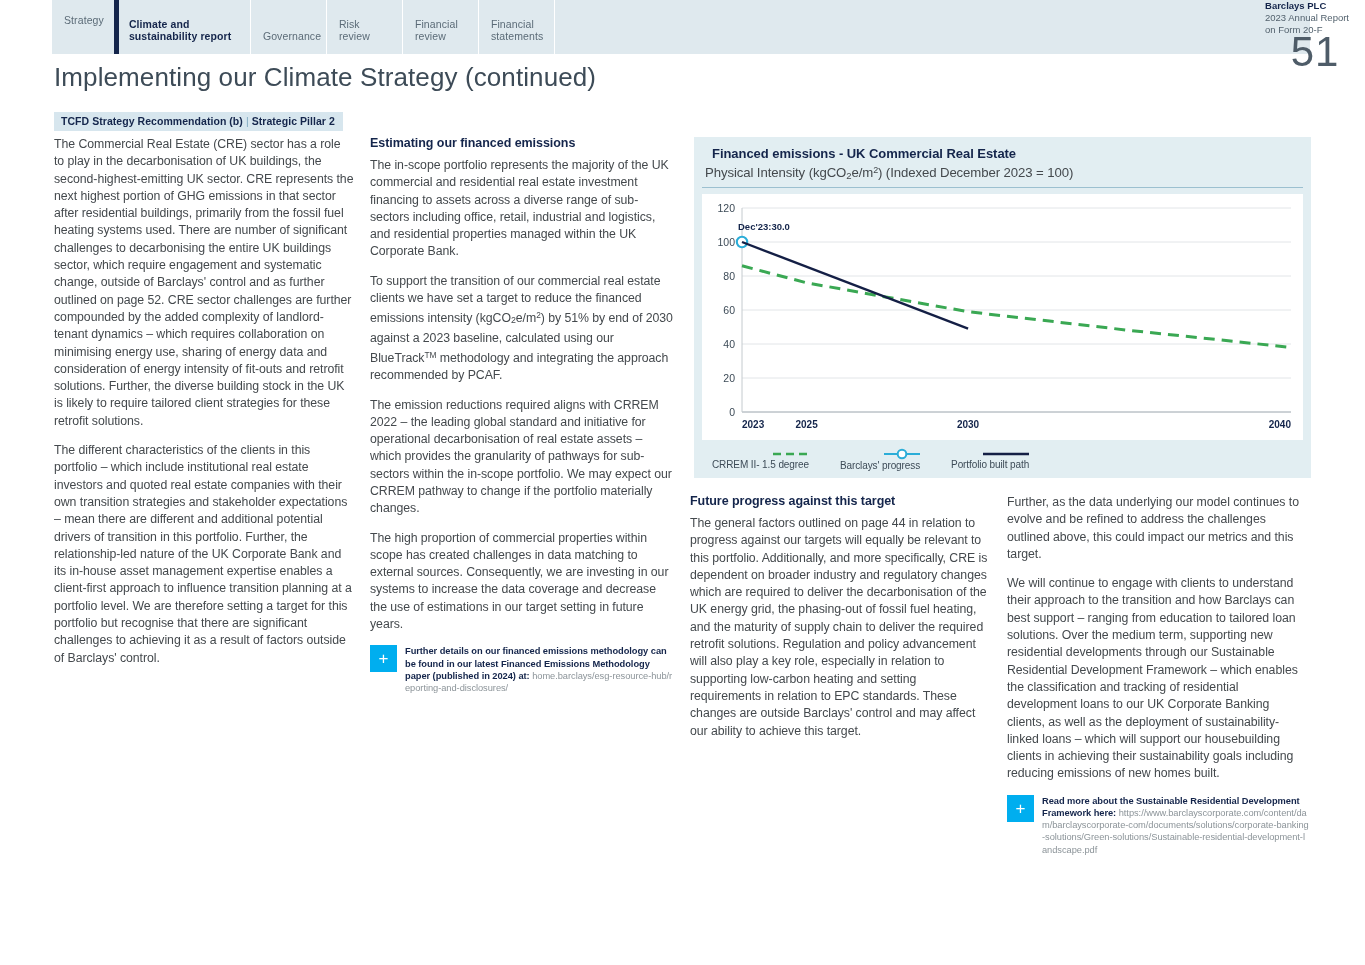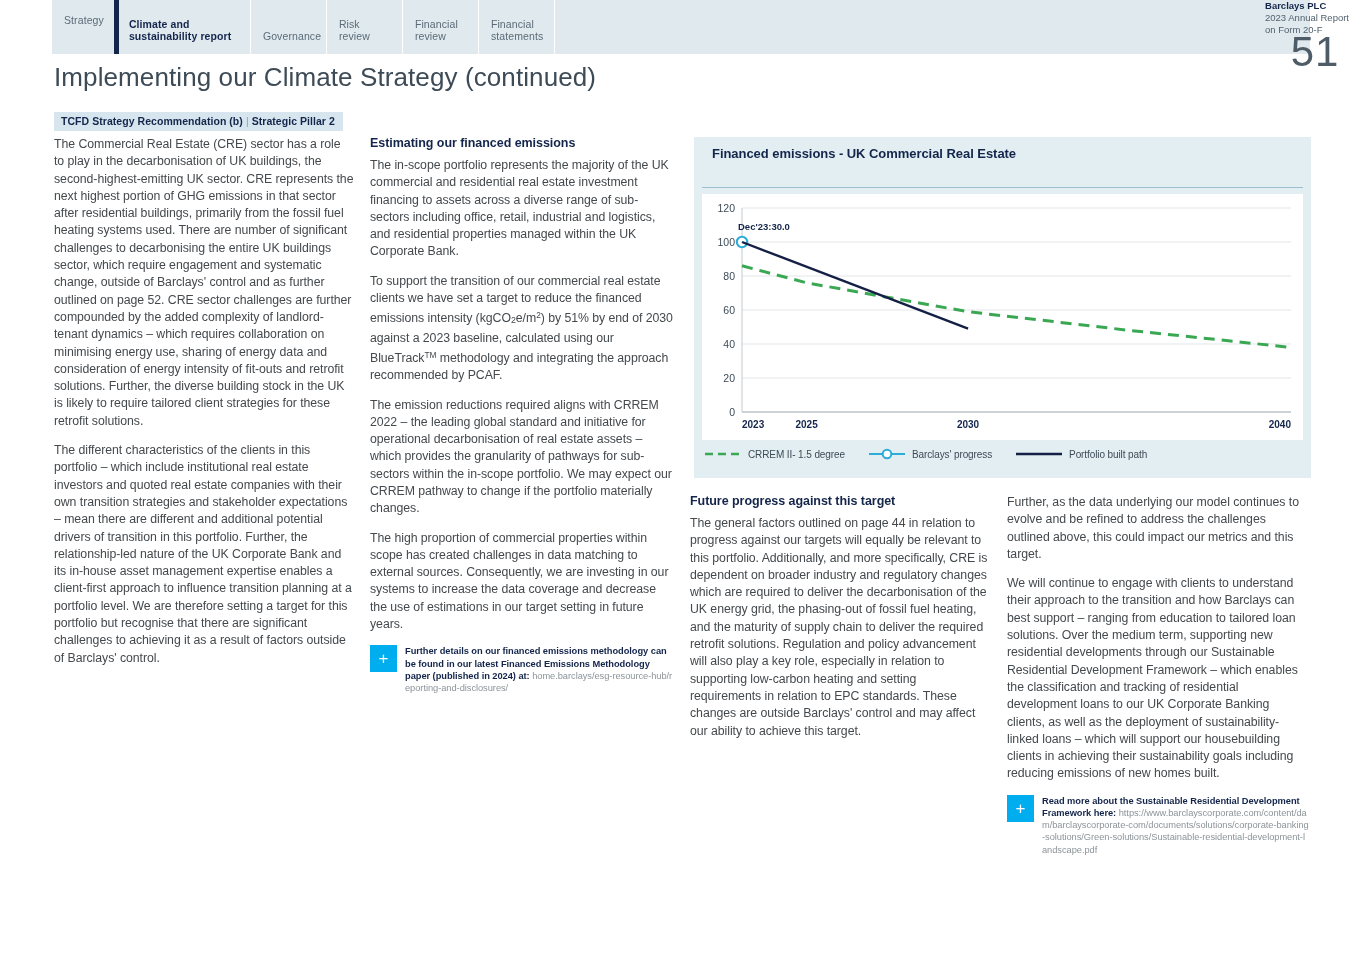--- a/index.html
+++ b/index.html
@@ -217,21 +217,21 @@
   }
   .chart-legend {
     position: absolute;
     left: 11px;
     top: 311px;
     display: flex;
     align-items: center;
     font-size: 10px;
     color: #3d4b57;
   }
-  .legend-item { display: flex; align-items: center; margin-right: 24px; }
+  .legend-item { display: flex; align-items: flex-end; margin-right: 24px; flex-direction: column; }
   .legend-label { margin-left: 7px; letter-spacing: -0.1px; }
 
   sub { font-size: 0.72em; vertical-align: -0.22em; }
   sup { font-size: 0.68em; vertical-align: 0.42em; }
 </style>
 </head>
 <body>
 
 <div class="topnav">
   <div class="nav-item">
@@ -286,20 +286,21 @@
     <div class="plus-box">+</div>
     <div class="ctext">
       <span>Further details on our financed emissions  methodology can be found in our latest Financed Emissions Methodology paper (published in 2024) at:</span>
       <span class="url">home.barclays/esg-resource-hub/reporting-and-disclosures/</span>
     </div>
   </div>
 </div>
 
 <div id="chart-panel">
   <div class="chart-title">Financed emissions - UK Commercial Real Estate</div>
+  <div class="chart-sub"><span>Physical Intensity (kgCO</span><sub>2</sub><span>e/m</span><sup>2</sup><span>) (Indexed December 2023 = 100)</span></div>
   <div class="chart-rule"></div>
   <div class="chart-white"></div>
 
   <svg id="chart-svg" width="601" height="246">
       <line x1="40" y1="218" x2="589" y2="218" stroke="#9aa4ac" stroke-width="1"></line>
       <line x1="40" y1="184" x2="589" y2="184" stroke="#e2e5e8" stroke-width="1"></line>
       <line x1="40" y1="150.00000000000003" x2="589" y2="150.00000000000003" stroke="#e2e5e8" stroke-width="1"></line>
       <line x1="40" y1="116" x2="589" y2="116" stroke="#e2e5e8" stroke-width="1"></line>
       <line x1="40" y1="82.00000000000001" x2="589" y2="82.00000000000001" stroke="#e2e5e8" stroke-width="1"></line>
       <line x1="40" y1="47.99999999999999" x2="589" y2="47.99999999999999" stroke="#e2e5e8" stroke-width="1"></line>

